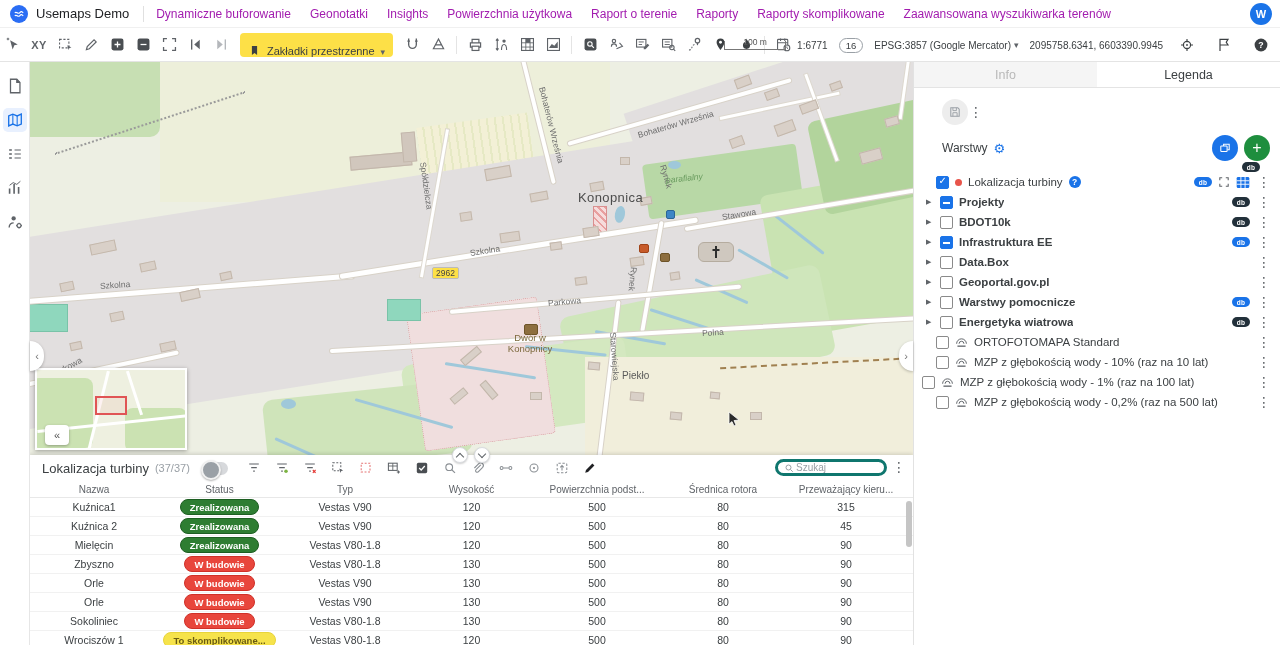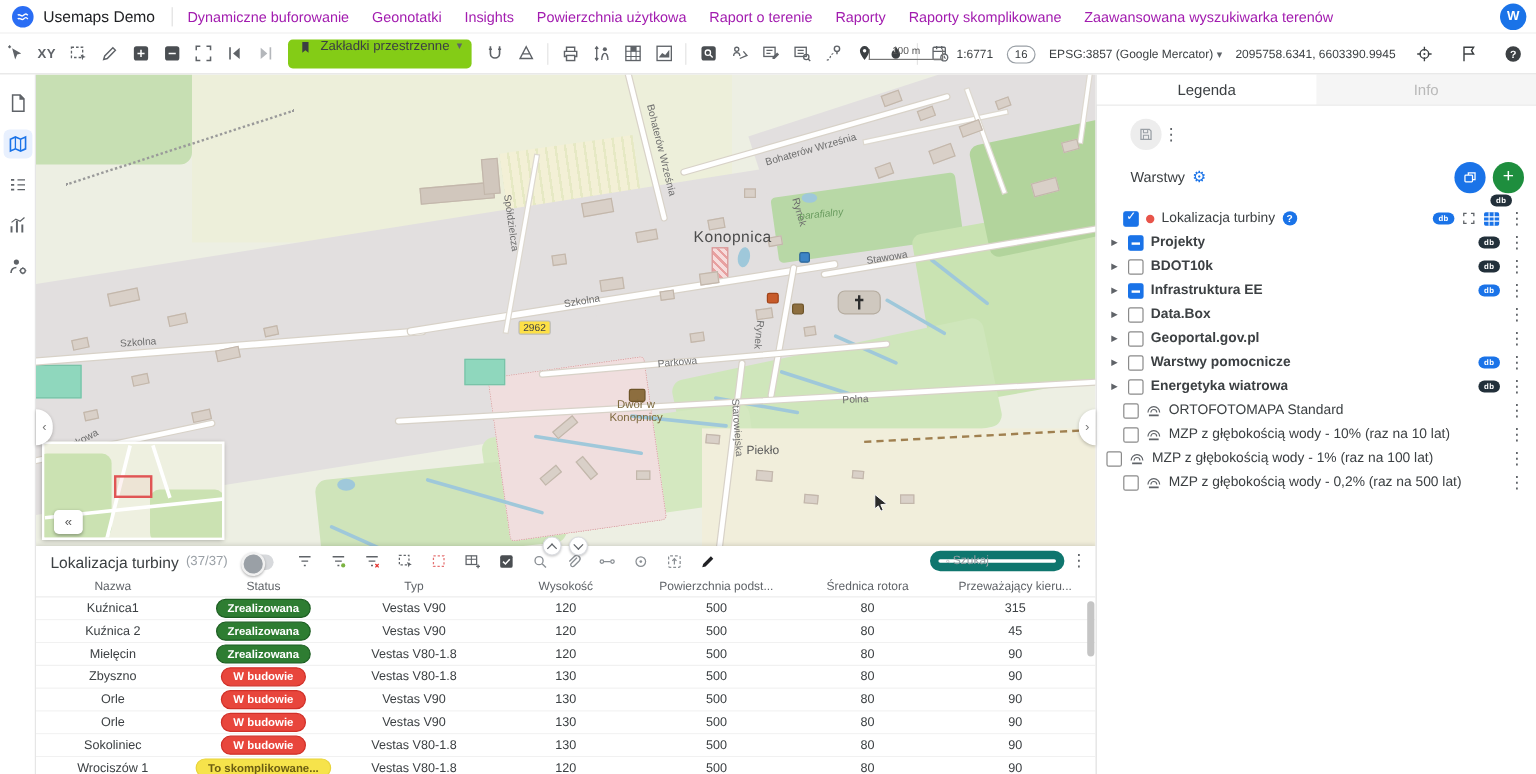--- a/index.html
+++ b/index.html
@@ -15,21 +15,21 @@
   .tb-div{width:1px;height:16px;background:#e0e0e0;margin:0 12px 0 14px;}
   .menu{display:flex;gap:19px;}
   .menu span{font-size:12px;color:#a21caf;cursor:pointer;white-space:nowrap;}
   .avatar{position:absolute;right:8px;top:3px;width:22px;height:22px;border-radius:50%;background:#1a73e8;color:#fff;font-size:11px;font-weight:600;display:flex;align-items:center;justify-content:center;}
 
   
   .toolbar{position:absolute;left:0;top:28px;width:1280px;height:34px;background:#fff;border-bottom:1px solid #e4e4e4;display:flex;align-items:center;z-index:29;}
   .tbtn{width:26px;height:26px;display:flex;align-items:center;justify-content:center;border-radius:4px;cursor:pointer;flex:none;}
   .xy{font-size:11px;font-weight:700;color:#5f6368;letter-spacing:.5px;}
   .vdiv{width:1px;height:18px;background:#e4e4e4;margin:0 5px;flex:none;}
-  .pill{height:24px;background:#84cc16;border-radius:4px;display:flex;align-items:flex-start;padding:0 8px;gap:6px;margin:0 6px;cursor:pointer;flex:none;}
+  .pill{height:24px;background:#fde047;border-radius:4px;display:flex;align-items:flex-end;padding:0 8px;gap:6px;margin:0 6px;cursor:pointer;flex:none;}
   .pill .pl{font-size:11px;color:#3c4043;}
   .caret{font-size:9px;color:#5f6368;}
   .tb-right{position:absolute;right:6px;top:0;height:34px;display:flex;align-items:center;gap:11px;}
   .scalebar{width:62px;height:9px;border-left:1px solid #777;border-right:1px solid #777;border-bottom:1px solid #777;position:relative;}
   .scalebar span{position:absolute;left:0;right:0;top:-4px;text-align:center;font-size:8.5px;color:#555;background:transparent;}
   .ratio{font-size:10px;color:#3c4043;}
   .zbadge{border:1px solid #9aa0a6;border-radius:9px;padding:1px 6px;font-size:9.5px;color:#3c4043;}
   .epsg{font-size:10px;color:#3c4043;display:flex;align-items:center;gap:3px;cursor:pointer;}
   .coords{font-size:10px;color:#3c4043;}
 
@@ -91,21 +91,21 @@
   .lic{flex:none;cursor:pointer;display:flex;align-items:center;justify-content:center;}
 
   
   .tpanel{position:absolute;left:30px;top:455px;width:883px;height:190px;background:#fff;box-shadow:0 -1px 4px rgba(0,0,0,.15);z-index:20;overflow:hidden;}
   .tp-bar{height:26px;display:flex;align-items:center;padding:0 8px;gap:4px;position:relative;}
   .tp-title{font-size:13px;color:#3c4043;margin-left:4px;white-space:nowrap;}
   .tp-count{font-size:11px;color:#9aa0a6;margin-left:2px;}
   .toggle{width:26px;height:13px;border-radius:7px;background:#d7d9dc;position:relative;margin:0 10px 0 8px;cursor:pointer;flex:none;}
   .toggle::after{content:"";position:absolute;left:-1px;top:-2px;width:16px;height:16px;border-radius:50%;background:#9aa0a6;border:2px solid #f1f1f1;box-shadow:0 1px 2px rgba(0,0,0,.3);}
   .ticon{width:24px;height:22px;display:flex;align-items:center;justify-content:center;border-radius:4px;cursor:pointer;flex:none;}
-  .tp-search{position:absolute;right:26px;top:4px;width:112px;height:17px;border:7px solid #0f766e;border-radius:9px;display:flex;align-items:center;padding:0 6px;gap:2px;}
+  .tp-search{position:absolute;right:26px;top:4px;width:112px;height:17px;border:3px solid #0f766e;border-radius:9px;display:flex;align-items:center;padding:0 6px;gap:2px;}
   .tp-search input{border:none;outline:none;width:80px;font-size:10px;color:#3c4043;background:transparent;}
   .tp-search input::placeholder{color:#9aa0a6;}
   .tp-kebab{position:absolute;right:6px;top:5px;}
   .thead{height:17px;display:flex;border-bottom:1px solid #e8e8e8;background:#fff;}
   .th{font-size:10px;color:#5f6368;display:flex;align-items:center;justify-content:center;white-space:nowrap;overflow:hidden;}
   .trow{height:19px;display:flex;border-bottom:1px solid #f1f1f1;background:#fff;}
   .td{font-size:10.5px;color:#3c4043;display:flex;align-items:center;justify-content:center;white-space:nowrap;overflow:hidden;}
   .badge{padding:1.5px 9px;border-radius:9px;font-size:9.5px;font-weight:700;color:#fff;}
   .badge.badge-green{background:#2e7d32;border:1px solid #1d5e22;}
   .badge.badge-red{background:#e8463c;border:1px solid #d03028;}
@@ -504,22 +504,22 @@
 
   <div class="chev-circ" style="left:452px;top:447px;">
       <div class="chev up"></div>
     </div>
   <div class="chev-circ" style="left:474px;top:447px;">
       <div class="chev dn"></div>
     </div>
 
   <section class="legend">
     <div class="tabs">
+      <div class="tab off">Info</div>
       <div class="tab on">Legenda</div>
-      <div class="tab off">Info</div>
     </div>
     <div class="ltitle-row">
       <div class="circ-gray">
           <svg width="14" height="14" viewBox="0 0 20 20">
             <path d="M4 4h10l2 2v10H4z" fill="none" stroke="#9aa0a6" stroke-width="1.5"></path>
             <path d="M7 4v4h5V4M7 16v-5h6v5" fill="none" stroke="#9aa0a6" stroke-width="1.3"></path>
           </svg>
         </div>
       <div class="kebab">⋮</div>
     </div>

